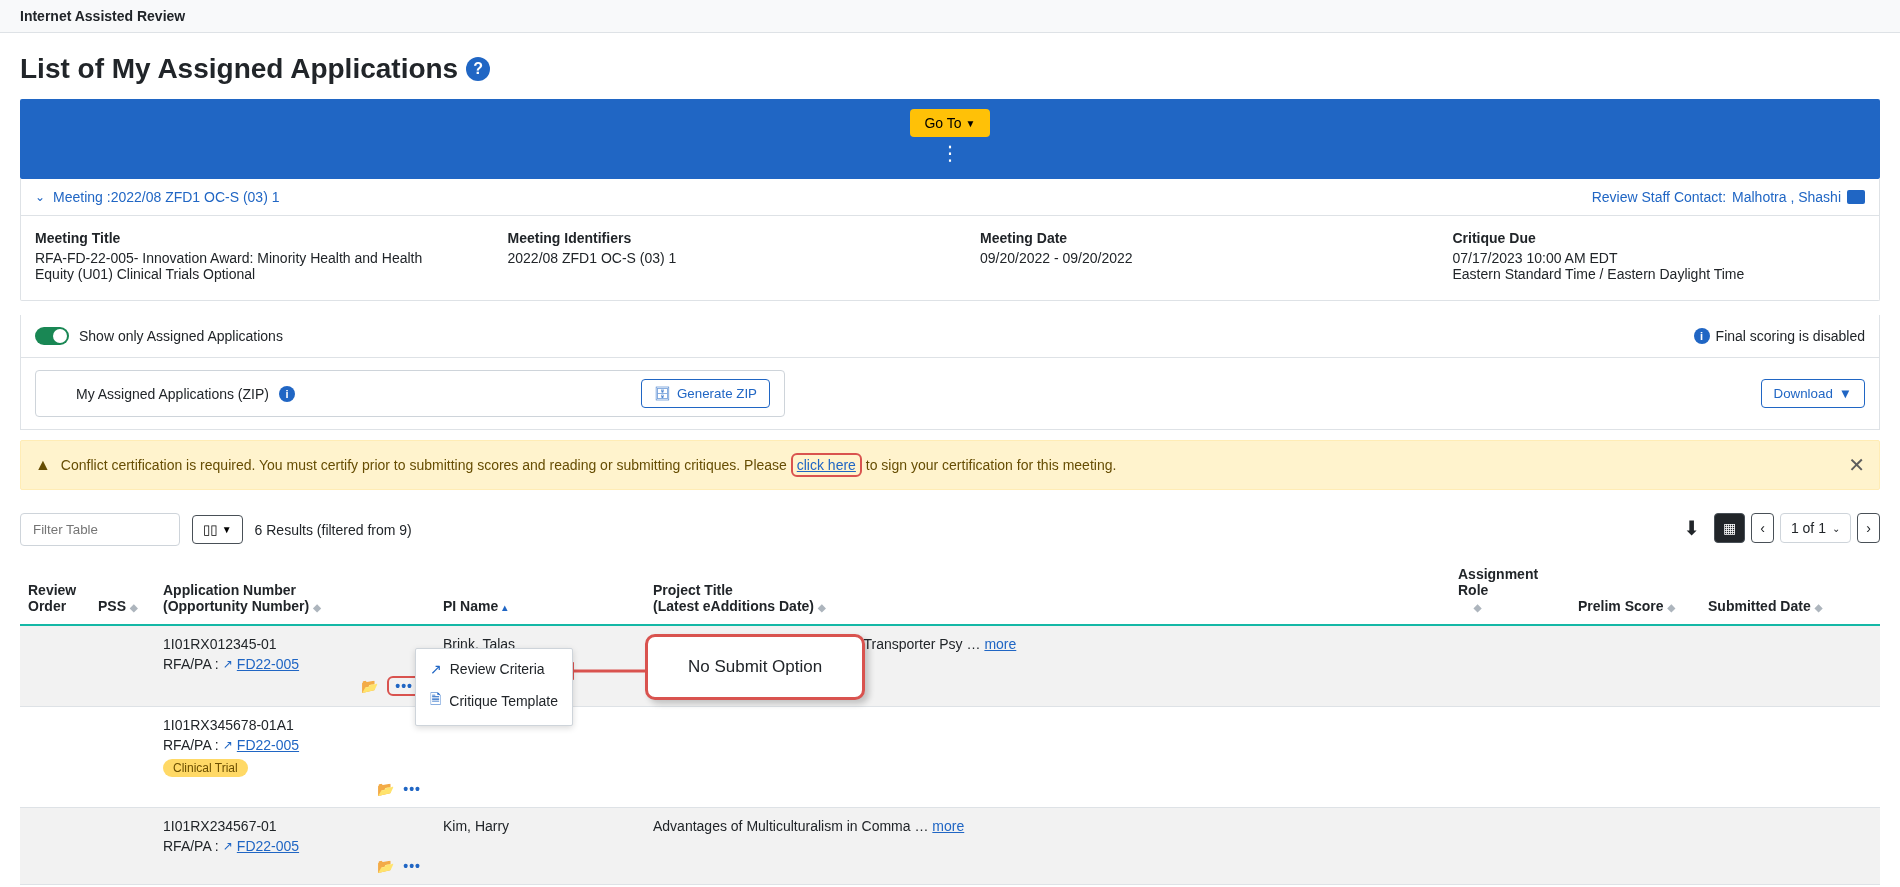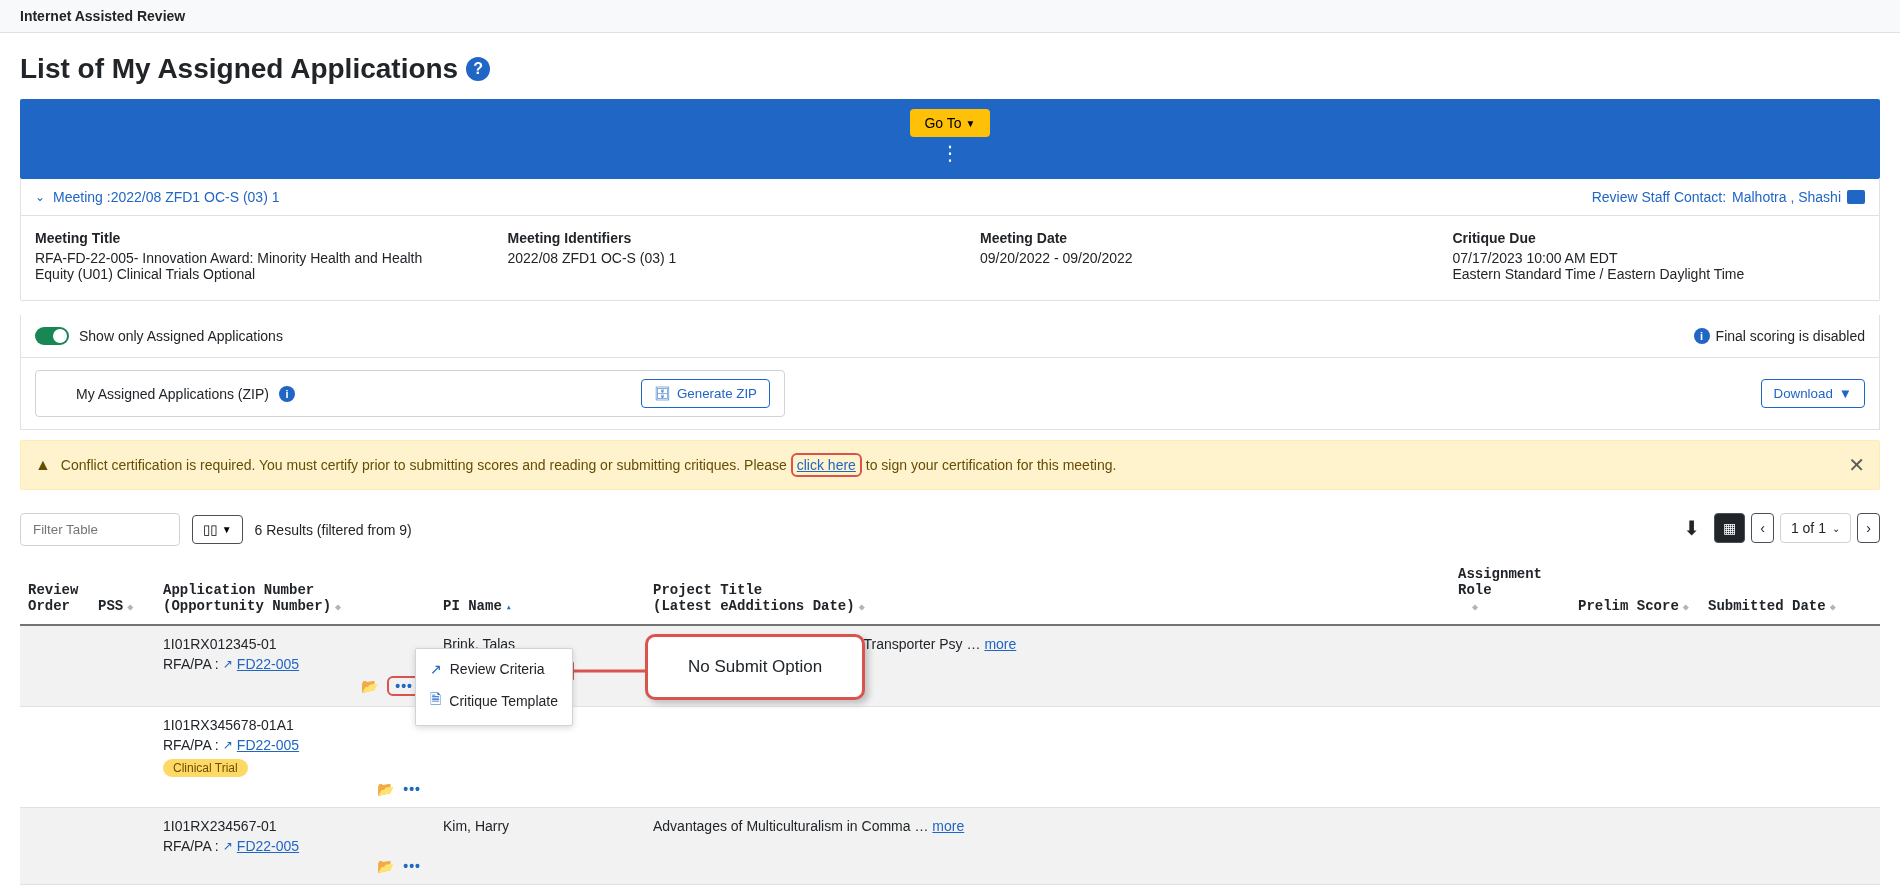--- a/index.html
+++ b/index.html
@@ -45,21 +45,21 @@
 .tc-left { display: flex; align-items: center; gap: 12px; }
 .filter-input { border: 1px solid #ced4da; border-radius: 4px; padding: 8px 12px; width: 160px; }
 .col-btn { border: 1px solid #495057; border-radius: 4px; padding: 6px 10px; cursor: pointer; display: flex; align-items: center; gap: 4px; background: #fff; }
 .results-text { color: #212529; }
 .tc-right { display: flex; align-items: center; gap: 6px; }
 .icon-btn { border: 1px solid #495057; border-radius: 4px; padding: 6px 8px; cursor: pointer; background: #fff; display: flex; align-items: center; justify-content: center; }
 .icon-btn.dark { background: #212529; color: #fff; }
 .icon-btn.plain { border: none; }
 .pag-text { padding: 6px 10px; border: 1px solid #ced4da; border-radius: 4px; display: flex; align-items: center; gap: 6px;}
 table { width: 100%; border-collapse: collapse; margin-top: 10px; }
-th { text-align: left; font-weight: 700; padding: 10px 8px; border-bottom: 2px solid #737373; vertical-align: bottom; font-family: Liberation Mono, monospace; }
+th { text-align: left; font-weight: 700; padding: 10px 8px; border-bottom: 2px solid #14b8a6; vertical-align: bottom; }
 th .sort { color: #adb5bd; font-size: 10px; margin-left: 4px; }
 th .sort.active { color: #2066c4; }
 td { padding: 10px 8px; border-bottom: 1px solid #dee2e6; vertical-align: top; }
 tr.zebra { background: #f2f2f2; }
 .app-num { font-weight: 400; }
 .rfa-line { margin-top: 4px; display: flex; align-items: center; gap: 4px; }
 .ext-icon { color: #2066c4; font-size: 12px; }
 .link { color: #2066c4; text-decoration: underline; cursor: pointer; }
 .badge-ct { background: #ffd966; color: #6b4e00; border-radius: 10px; padding: 2px 10px; font-size: 12px; display: inline-block; margin-top: 6px; }
 .row-icons { display: flex; align-items: center; gap: 8px; color: #2066c4; justify-content: flex-end; padding-right: 6px;}

